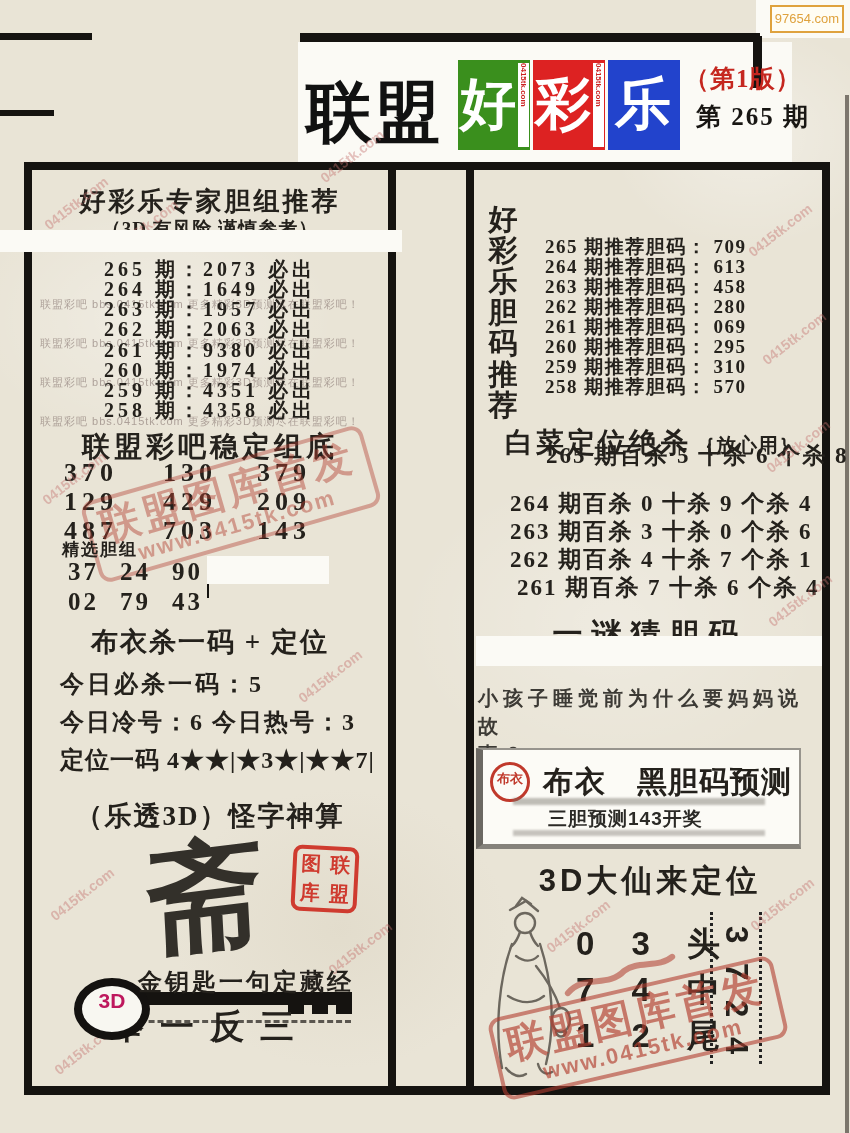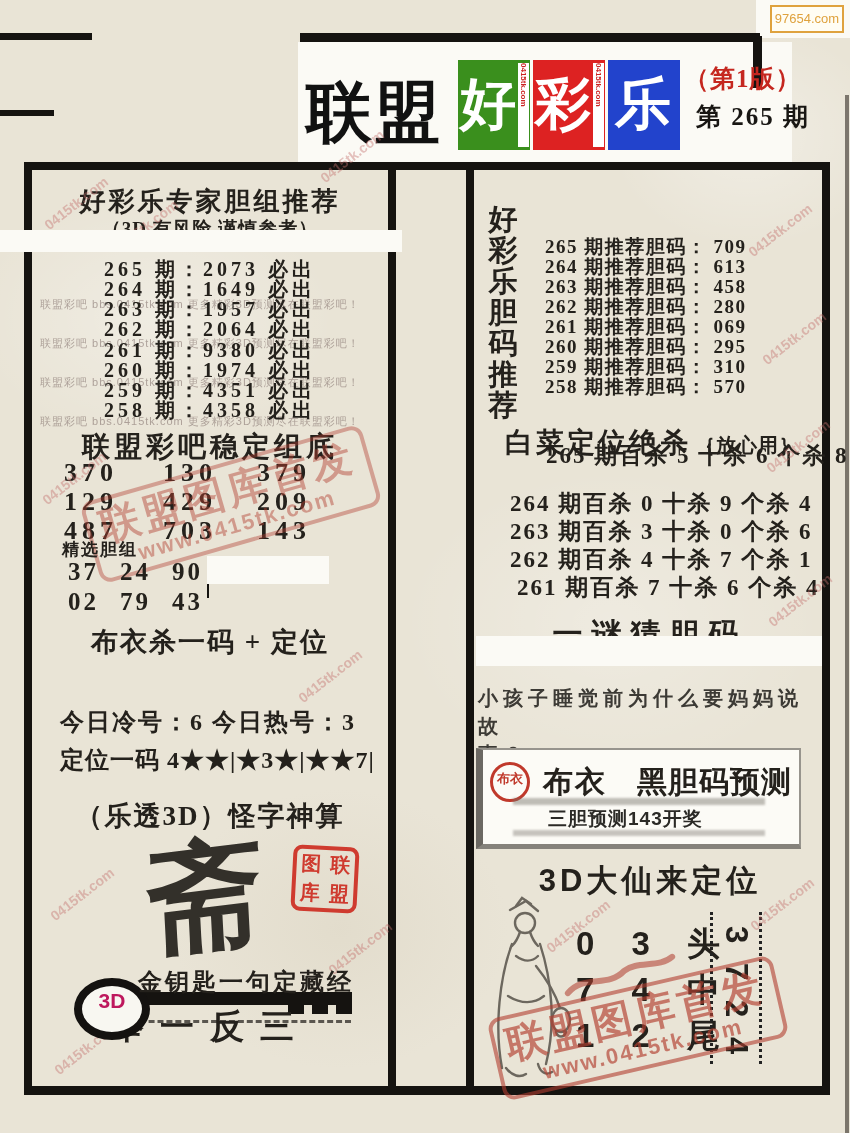--- a/index.html
+++ b/index.html
@@ -89,21 +89,21 @@
   <div class="abs serifb ctr" style="left:40px;top:216px;width:340px;font-size:19px;letter-spacing:1px;text-align:center;">（3D 有风险 谨慎参考）</div>
 
   <div class="wmline" style="left:40px;top:297px;width:345px;">联盟彩吧 bbs.0415tk.com 更多精彩3D预测尽在联盟彩吧！</div>
   <div class="wmline" style="left:40px;top:336px;width:345px;">联盟彩吧 bbs.0415tk.com 更多精彩3D预测尽在联盟彩吧！</div>
   <div class="wmline" style="left:40px;top:375px;width:345px;">联盟彩吧 bbs.0415tk.com 更多精彩3D预测尽在联盟彩吧！</div>
   <div class="wmline" style="left:40px;top:414px;width:345px;">联盟彩吧 bbs.0415tk.com 更多精彩3D预测尽在联盟彩吧！</div>
 
   <div class="listrow serifb" style="top:256px;">265 期：2073 必出</div>
   <div class="listrow serifb" style="top:276px;">264 期：1649 必出</div>
   <div class="listrow serifb" style="top:296px;">263 期：1957 必出</div>
-  <div class="listrow serifb" style="top:316px;">262 期：2064 必出</div>
+  <div class="listrow serifb" style="top:316px;">262 期：2063 必出</div>
   <div class="listrow serifb" style="top:337px;">261 期：9380 必出</div>
   <div class="listrow serifb" style="top:357px;">260 期：1974 必出</div>
   <div class="listrow serifb" style="top:377px;">259 期：4351 必出</div>
   <div class="listrow serifb" style="top:397px;">258 期：4358 必出</div>
 
   <div class="abs serifb ctr" style="left:40px;top:428px;width:340px;font-size:28px;letter-spacing:4px;">联盟彩吧稳定组底</div>
 
   <div class="num3" style="left:64px;top:458px;">370</div>
   <div class="num3" style="left:163px;top:458px;">130</div>
   <div class="num3" style="left:257px;top:458px;">379</div>
@@ -123,20 +123,21 @@
   <div class="abs serifb" style="left:68px;top:558px;font-size:25px;letter-spacing:3px;">37</div>
   <div class="abs serifb" style="left:120px;top:558px;font-size:25px;letter-spacing:3px;">24</div>
   <div class="abs serifb" style="left:172px;top:558px;font-size:25px;letter-spacing:3px;">90</div>
   <div class="abs serifb" style="left:68px;top:588px;font-size:25px;letter-spacing:3px;">02</div>
   <div class="abs serifb" style="left:120px;top:588px;font-size:25px;letter-spacing:3px;">79</div>
   <div class="abs serifb" style="left:172px;top:588px;font-size:25px;letter-spacing:3px;">43</div>
   <div class="whitebox" style="left:207px;top:556px;width:122px;height:28px;"></div>
   <div class="bar" style="left:207px;top:584px;width:2px;height:14px;"></div>
 
   <div class="abs serifb ctr" style="left:40px;top:624px;width:340px;font-size:27px;letter-spacing:2px;">布衣杀一码 + 定位</div>
+  <div class="abs serifb" style="left:60px;top:668px;font-size:24px;letter-spacing:3px;">今日必杀一码：5</div>
   <div class="abs serifb" style="left:60px;top:706px;font-size:24px;letter-spacing:2px;">今日冷号：6 今日热号：3</div>
   <div class="abs serifb" style="left:60px;top:744px;font-size:24px;letter-spacing:1px;">定位一码 4★★|★3★|★★7|</div>
 
   <div class="abs serifb ctr" style="left:40px;top:798px;width:340px;font-size:27px;letter-spacing:2px;text-align:center;">（乐透3D）怪字神算</div>
 
   <div class="abs" style="left:130px;top:828px;width:150px;height:150px;font-size:118px;line-height:140px;
        color:#33302a;font-family:'Liberation Serif',serif;font-weight:bold;transform:rotate(-7deg) skewX(-4deg);text-align:center;">斋</div>
 
   <div class="abs" style="left:292px;top:846px;width:58px;height:58px;border:4px solid #cf3b2f;border-radius:9px;
        transform:rotate(3deg);display:grid;grid-template-columns:1fr 1fr;grid-template-rows:1fr 1fr;

